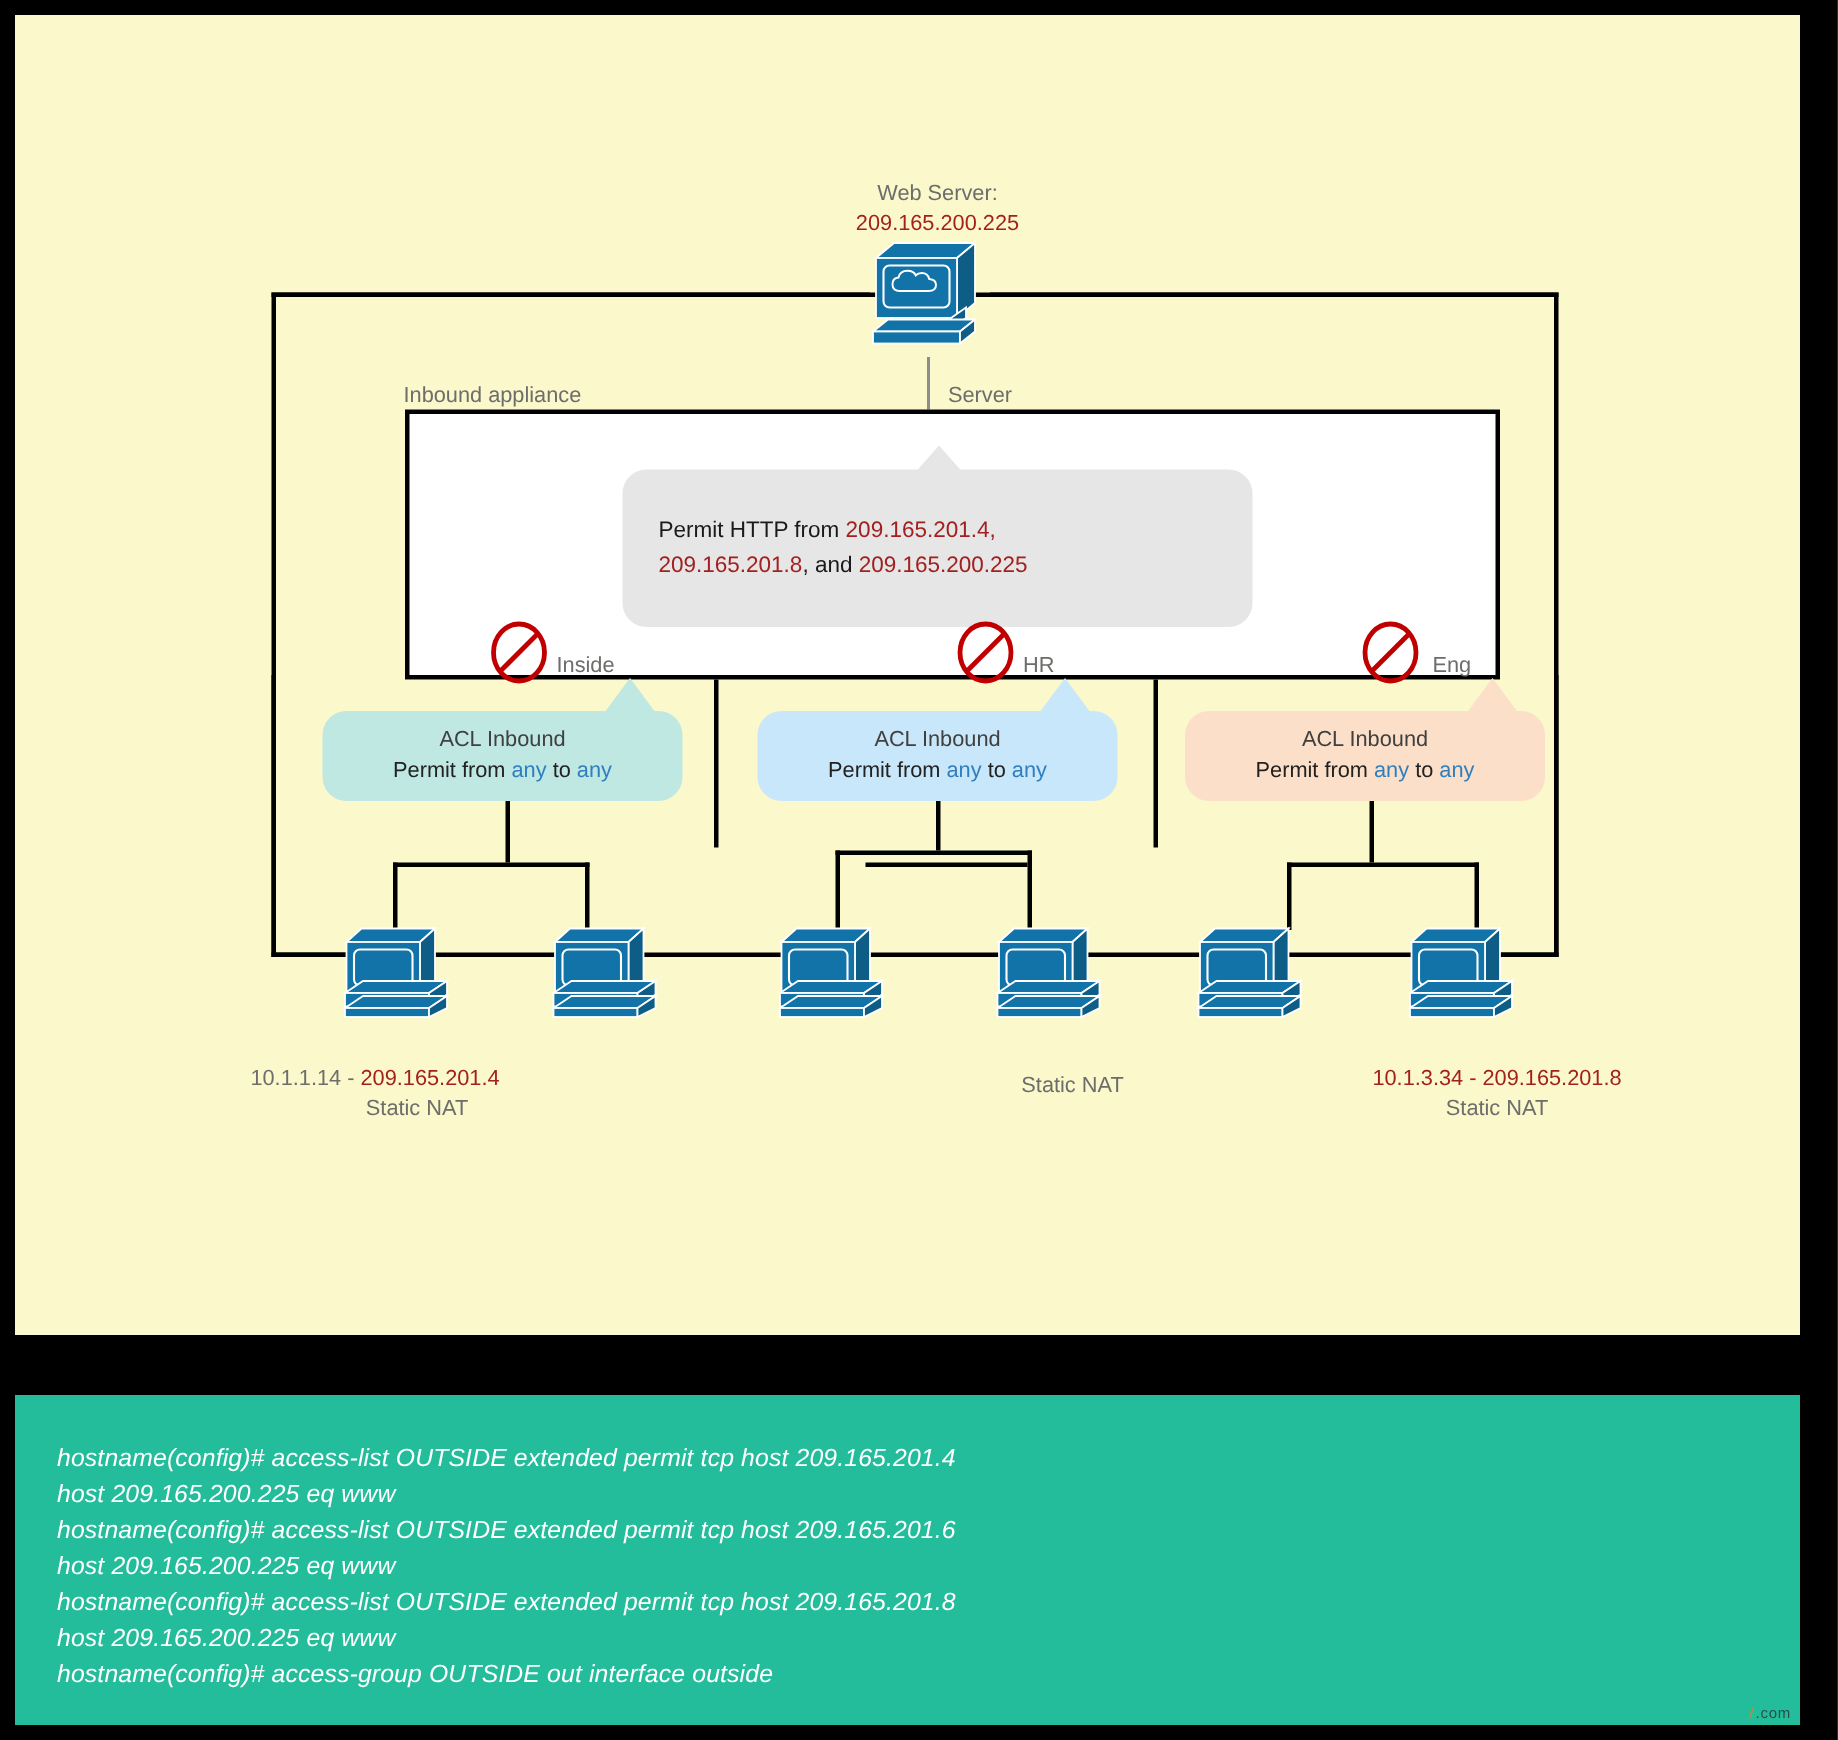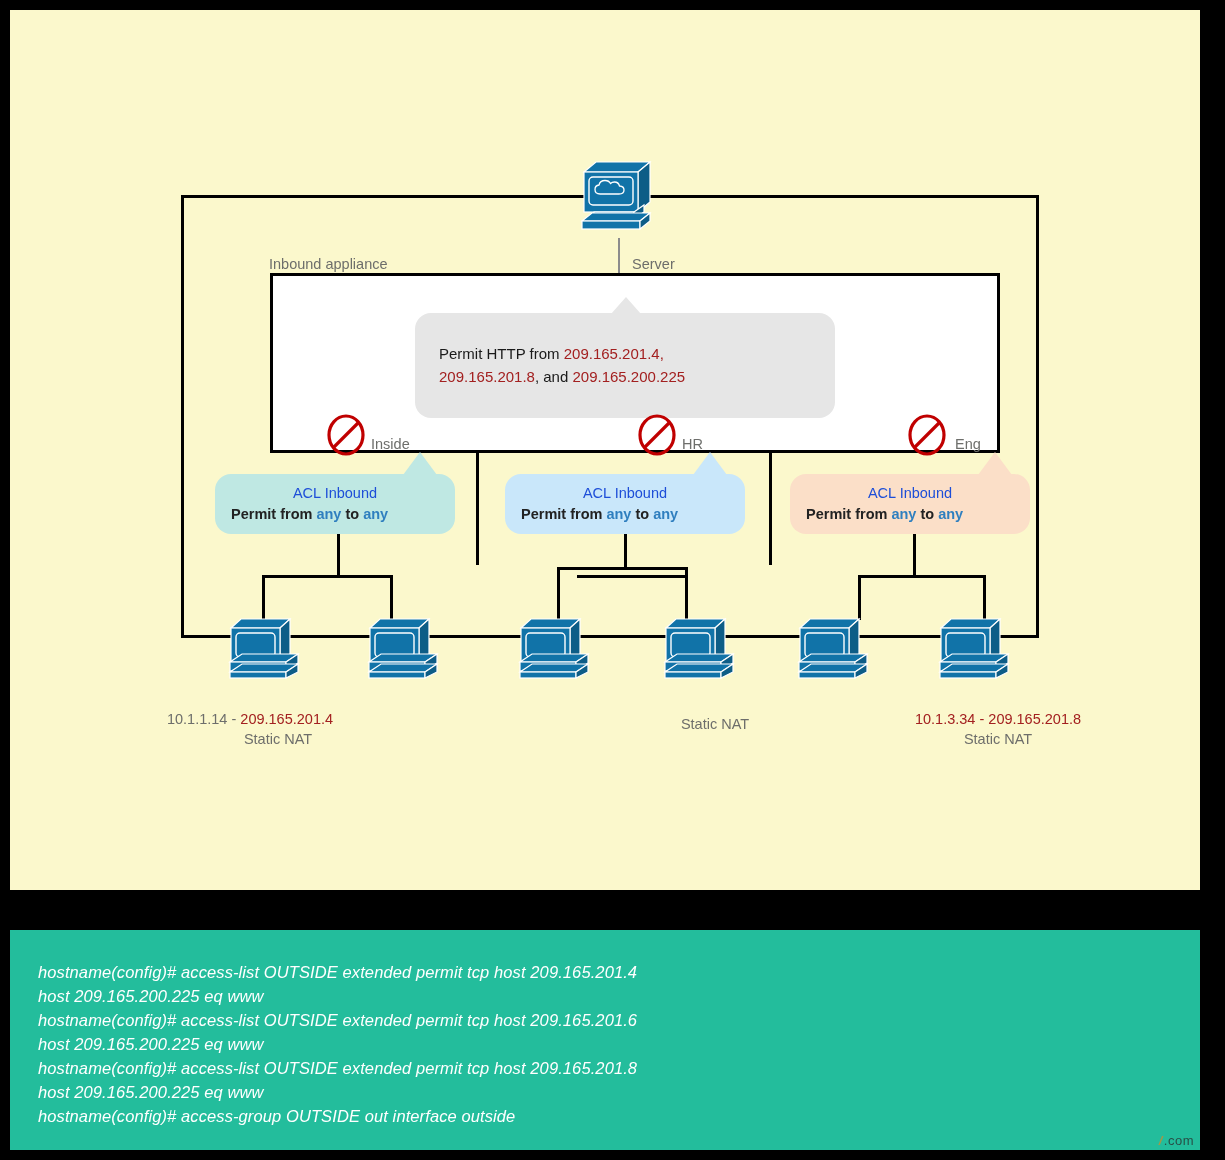--- a/index.html
+++ b/index.html
@@ -61,29 +61,30 @@
     display: flex;
     flex-direction: column;
     justify-content: center;
   }
   .callout .tail {
     position: absolute;
     width: 0;
     height: 0;
   }
   .callout-title {
-    color: #1d4ed8;
+    color: #404040;
     font-size: 14.5px;
     text-align: center;
     line-height: 1.45;
   }
   .callout-body {
     color: #222222;
     font-size: 14.5px;
-    font-weight: bold;
+    font-weight: normal;
+    text-align: center;
     line-height: 1.45;
   }
   .any-blue { color: #2f7fbf; }
 
   
   #acl-main-callout {
     background: #e6e6e6;
     padding: 0 24px;
   }
   #acl-main-callout .main-line {
@@ -140,21 +141,21 @@
     line-height: 24px;
     white-space: nowrap;
     letter-spacing: 0.1px;
   }
   #watermark {
     position: absolute;
     right: 6px;
     bottom: 2px;
     color: #2a2a2a;
     opacity: 0.75;
-    font-size: 13px;
+    font-size: 10px;
     letter-spacing: 0.5px;
   }
   #watermark .mark-slash {
     color: #d08a2a;
     font-weight: bold;
     font-style: italic;
     margin-right: 1px;
   }
 </style>
 </head>
@@ -188,20 +189,24 @@
 
         <rect x="14" y="54" width="40" height="7" fill="#1173a8" stroke="#ffffff" stroke-width="1.2"></rect>
         <polygon points="54,54 64,47 64,54 54,61" fill="#0d5d87" stroke="#ffffff" stroke-width="1.2"></polygon>
 
         <polygon points="2,63 60,63 70,55 12,55" fill="#1173a8" stroke="#ffffff" stroke-width="1.2"></polygon>
         <rect x="2" y="63" width="58" height="8" fill="#1173a8" stroke="#ffffff" stroke-width="1.2"></rect>
         <polygon points="60,63 70,55 70,63 60,71" fill="#0d5d87" stroke="#ffffff" stroke-width="1.2"></polygon>
       </svg>
     </div>
 
+    <div class="label centered" style="left:500px; top:110px; width:230px;">
+      <div>Web Server:</div>
+      <div class="ip-red">209.165.200.225</div>
+    </div>
 
     <div class="ln-grey" style="left:608px; top:228px; width:2px; height:62px;"></div>
 
     <div class="label" style="left:259px; top:245px;">Inbound appliance</div>
 
     <div class="label" style="left:622px; top:245px;">Server</div>
 
     <div class="appliance-box" style="left:260px; top:263px; width:730px; height:180px;"></div>
 
     <div class="callout" id="acl-main-callout" style="left:405px; top:303px; width:420px; height:105px;">

